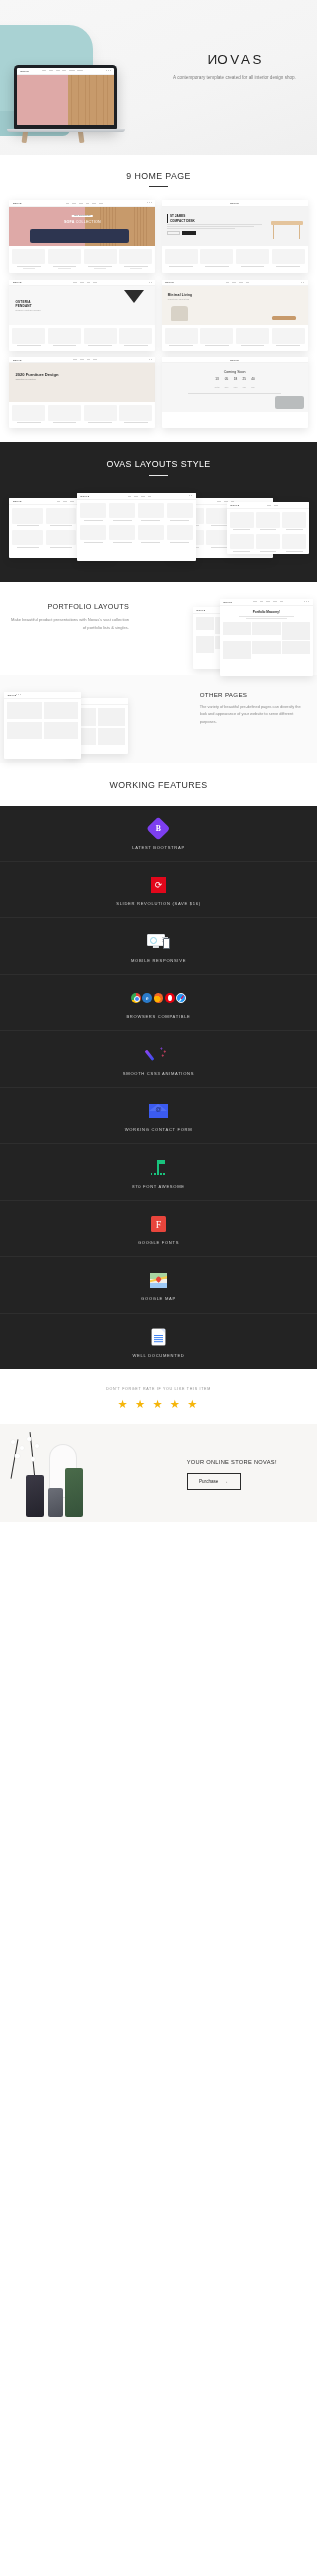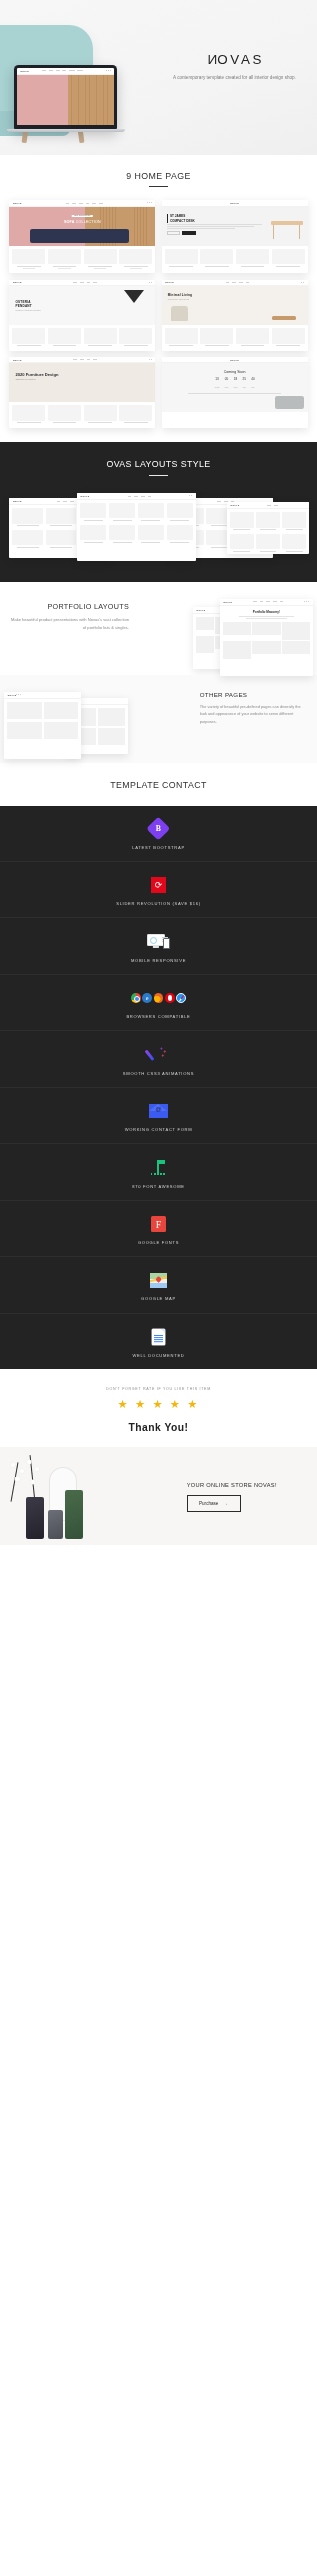--- a/index.html
+++ b/index.html
@@ -843,21 +843,21 @@
         </div>
     </div>
   </div>
   <div class="op-copy">
     <h3>OTHER PAGES</h3>
     <p>The variety of beautiful pre-defined pages can diversify the look and appearance of your website to serve different purposes.</p>
   </div>
 </section>
 
 <section class="sect white" id="features-head">
-  <div class="sect-title big">TEMPLATE CONTACT</div>
+  <div class="sect-title big">WORKING FEATURES</div>
 </section>
 
 <section class="sect dark feat-list">
 
   <div class="feat-row">
     <div class="feat-ico">
         <div class="i-bootstrap">
           <b>B</b>
         </div>
       </div>
@@ -952,21 +952,20 @@
         </div>
       </div>
     <div class="feat-label">WELL DOCUMENTED</div>
   </div>
 
 </section>
 
 <section class="sect white" id="rating">
   <div class="rate-line">DON'T FORGET RATE IF YOU LIKE THIS ITEM</div>
   <div class="stars">★ ★ ★ ★ ★</div>
-  <div class="thanks">Thank You!</div>
 </section>
 
 <section class="sect" id="footer">
   <div class="foot-still">
     <div class="mirror"></div>
     <div class="branch"></div>
     <div class="branch b2"></div>
     <div class="blossom" style="left:1px;  bottom:78px;"></div>
     <div class="blossom" style="left:9.3px; bottom:72px;"></div>
     <div class="blossom" style="left:16.5px; bottom:81px;"></div>

